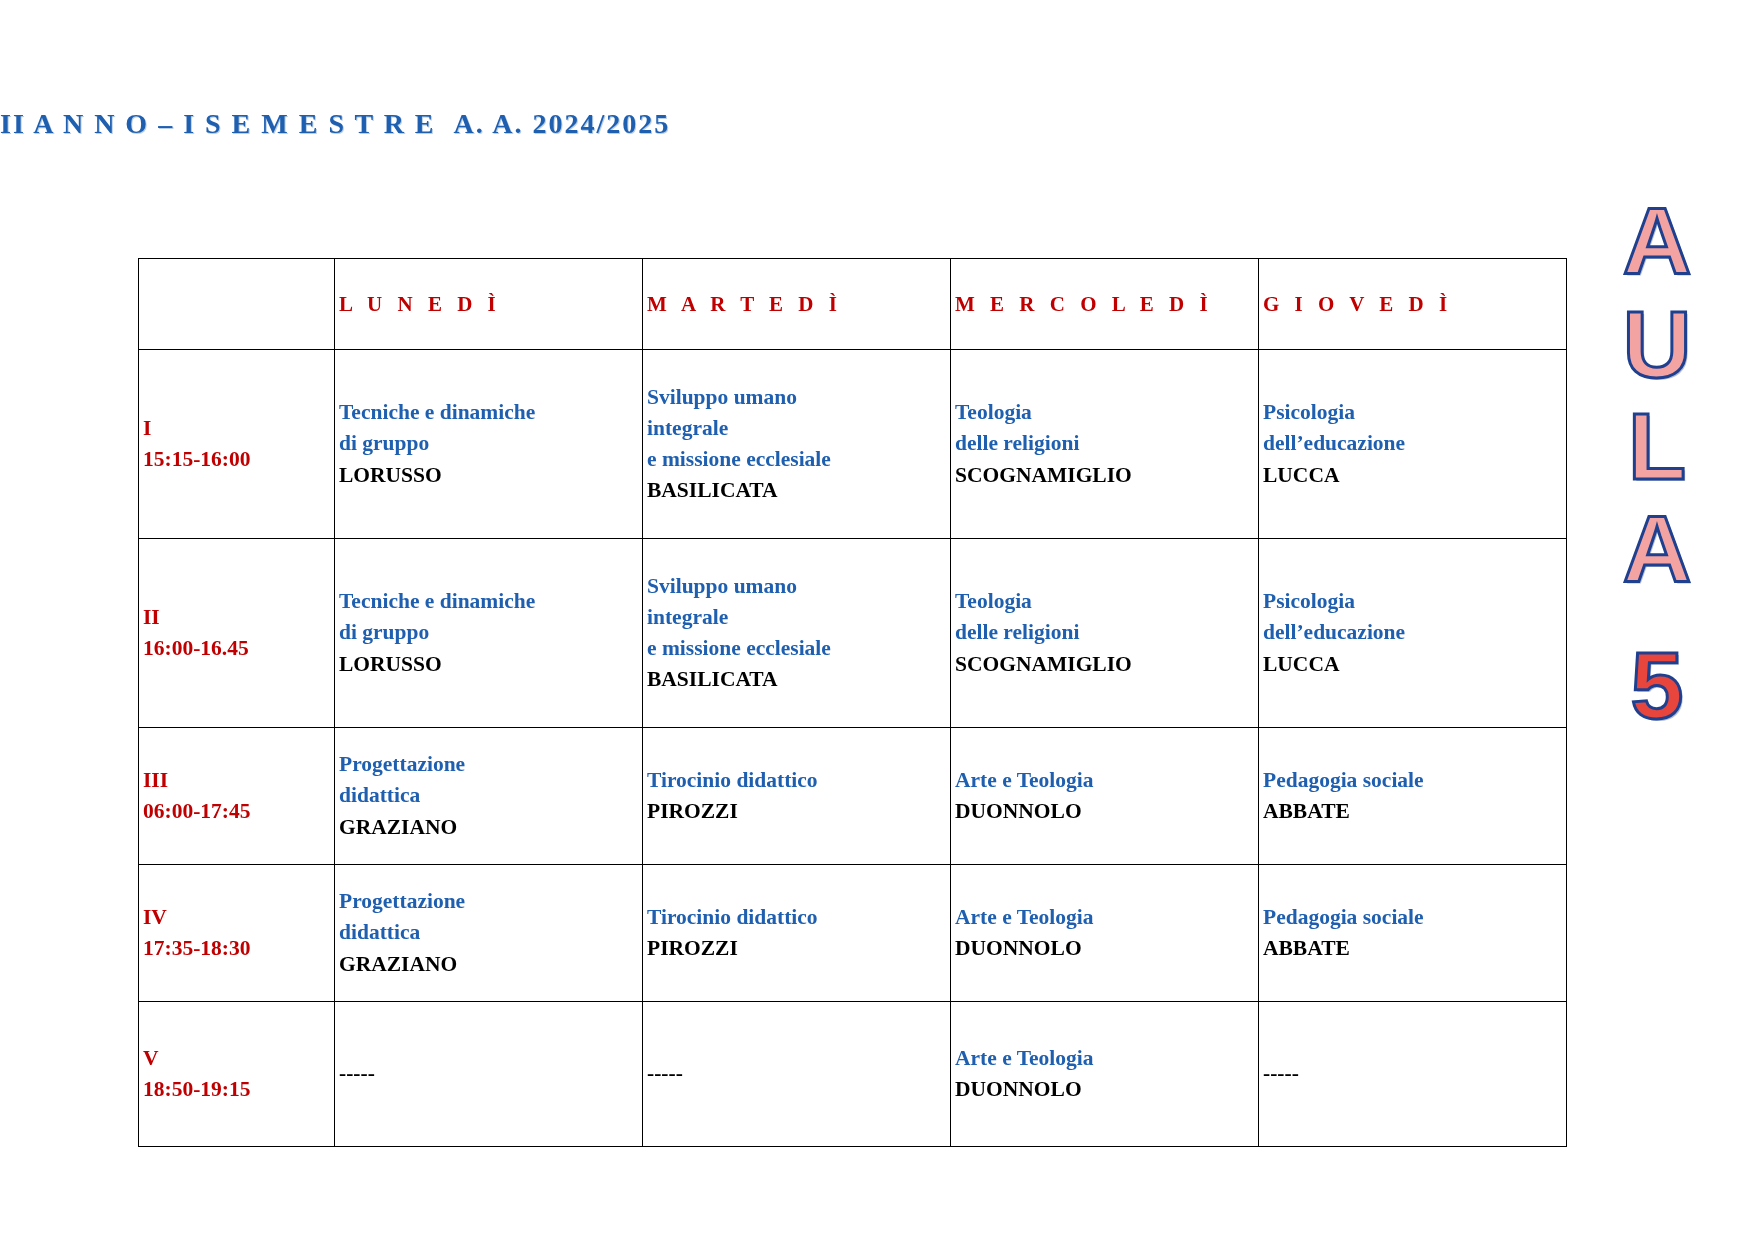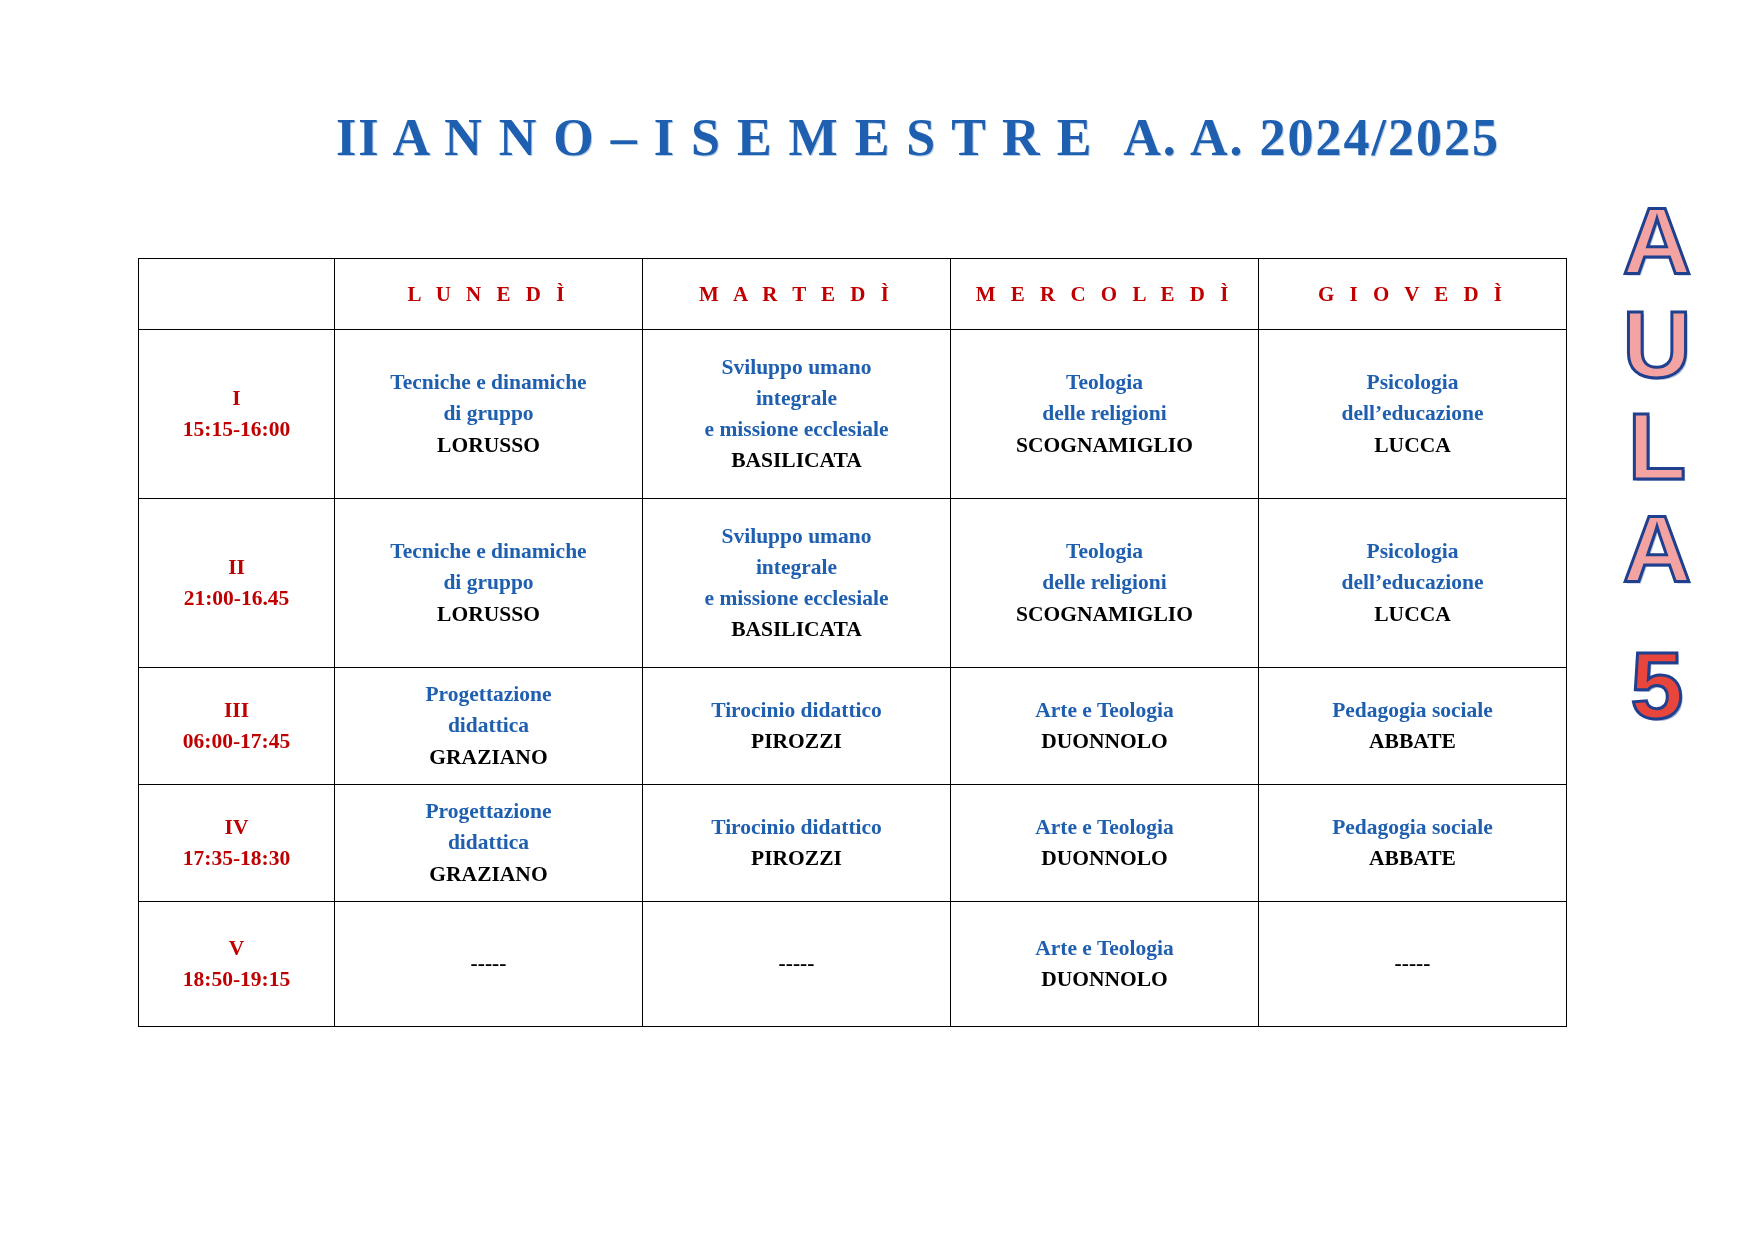--- a/index.html
+++ b/index.html
@@ -14,44 +14,44 @@
     position: relative;
     overflow: hidden;
   }
 
   
   .title {
     position: absolute;
     top: 108px;
     left: 0;
     width: 1500px;
-    text-align: right;
+    text-align: left;
     font-family: "Liberation Serif", serif;
     font-weight: bold;
-    font-size: 52px;
+    font-size: 28px;
     letter-spacing: 2px;
     color: #1f5fb0;
     text-shadow: 1px 1px 0 #b9cfe6;
     white-space: nowrap;
   }
 
   
   .schedule {
     position: absolute;
     top: 258px;
     left: 138px;
     width: 1428px;
     border-collapse: collapse;
     table-layout: fixed;
   }
   .schedule td, .schedule th {
     border: 1.5px solid #000000;
     vertical-align: middle;
-    text-align: center;
-    padding: 6px 4px;
+    text-align: left;
+    padding: 16px 4px;
   }
   .col-time   { width: 196px; }
   .col-day    { width: 308px; }
 
   .day-header {
     font-family: "Liberation Serif", serif;
     font-weight: bold;
     font-size: 21px;
     letter-spacing: 5px;
     color: #c00000;
@@ -166,21 +166,21 @@
       </td>
       <td class="lesson">
         <span class="subject">Psicologia<br>dell’educazione</span>
         <span class="teacher">LUCCA</span>
       </td>
     </tr>
 
     <tr class="row-2">
       <td class="time-cell">
         <span class="roman">II</span>
-        <span class="range">21:00-16.45</span>
+        <span class="range">16:00-16.45</span>
       </td>
       <td class="lesson">
         <span class="subject">Tecniche e dinamiche<br>di gruppo</span>
         <span class="teacher">LORUSSO</span>
       </td>
       <td class="lesson">
         <span class="subject">Sviluppo umano<br>integrale<br>e missione ecclesiale</span>
         <span class="teacher">BASILICATA</span>
       </td>
       <td class="lesson">

